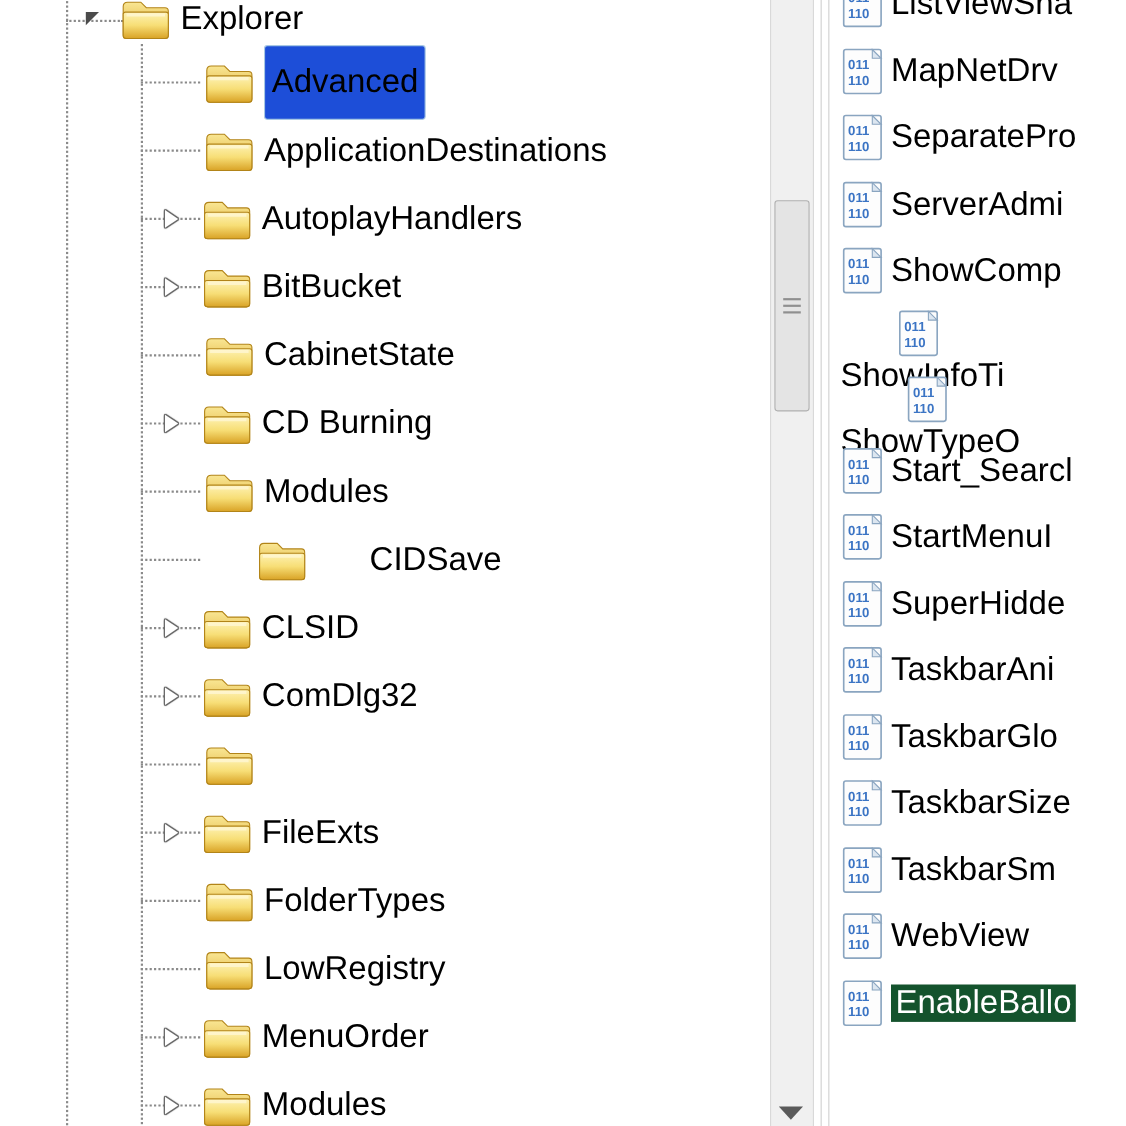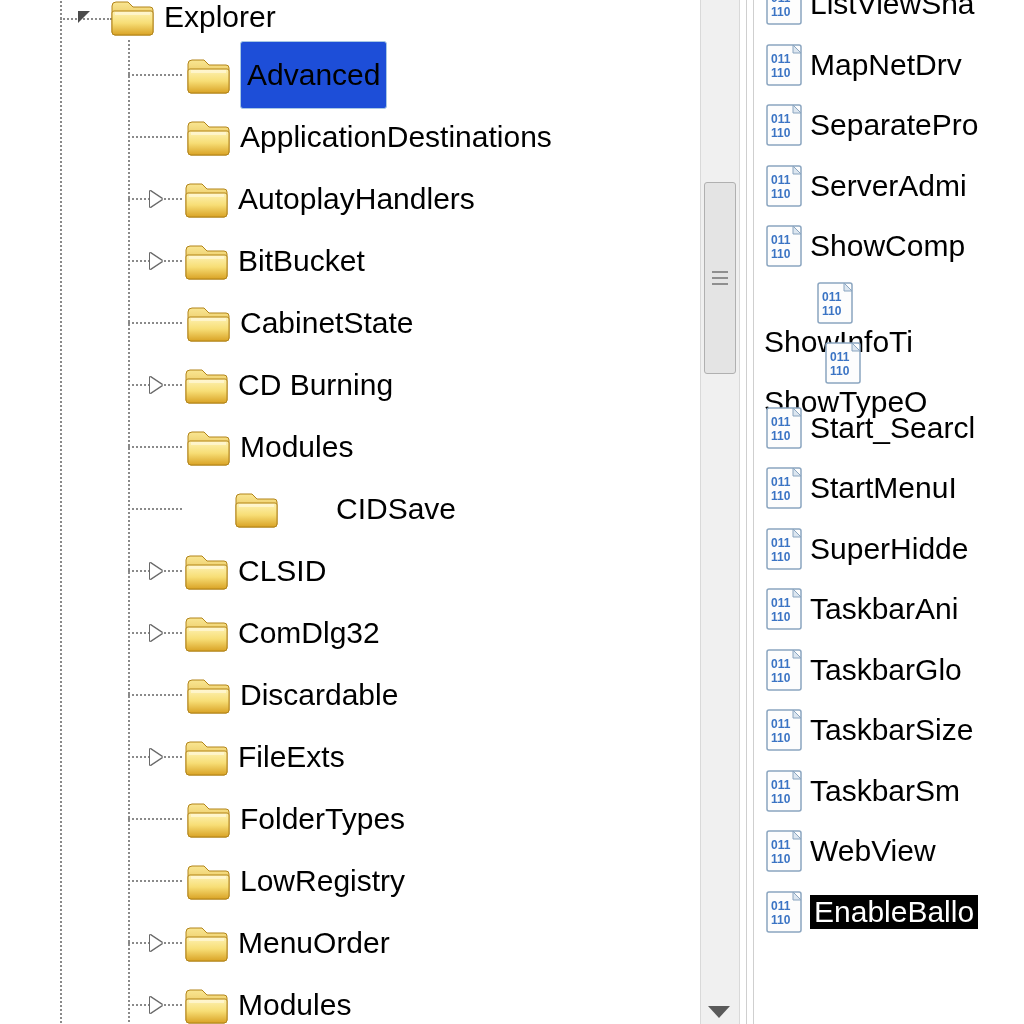--- a/index.html
+++ b/index.html
@@ -26,21 +26,21 @@
     display:flex;align-items:center;justify-content:center;flex-direction:column;gap:4px;}
   .vscroll .thumb .rib{width:16px;height:2px;background:#8f8f8f;}
   .vscroll .arrow-dn{position:absolute;left:7px;bottom:6px;width:0;height:0;border-left:11px solid transparent;border-right:11px solid transparent;border-top:12px solid #5a5a5a;}
   .divider{position:absolute;left:746px;top:0;width:6px;height:1024px;background:#ffffff;border-left:1px solid #cfcfcf;border-right:1px solid #cfcfcf;}
   
   .values-pane{position:absolute;left:756px;top:0;width:268px;height:1024px;background:#fff;}
   .val-row{position:absolute;left:8px;height:52px;display:flex;align-items:center;}
   .reg-icon{width:40px;height:44px;margin-right:6px;display:inline-block;}
   .reg-icon svg{width:40px;height:44px;}
   .val-label{white-space:nowrap;font-size:30px;}
-  .val-row.selected .val-label{background:#000000;color:#fff;padding:0 4px;text-align:right;}
+  .val-row.selected .val-label{background:#14532d;color:#fff;padding:0 4px;text-align:right;}
 </style>
 </head>
 <body>
 
 <svg width="0" height="0" style="position:absolute">
   <defs>
     <linearGradient id="fg" x1="0" y1="0" x2="0" y2="1">
       <stop offset="0" stop-color="#fef2b4"></stop>
       <stop offset="0.5" stop-color="#f7de76"></stop>
       <stop offset="1" stop-color="#d9a326"></stop>
@@ -167,21 +167,20 @@
               <use href="#folder"></use>
             </svg></span>
           <span class="node-label">ComDlg32</span>
         </div>
         <div class="th" style="left: 128px; top: 694px; width: 54px;"></div>
         <div class="node" style="left: 150px; top: 670px;">
           <span style="width: 36px; display: inline-block;"></span>
           <span class="folder-icon"><svg>
               <use href="#folder"></use>
             </svg></span>
-          <span class="node-label">Discardable</span>
         </div>
         <div class="th" style="left: 128px; top: 756px; width: 54px;"></div>
         <div class="node" style="left: 150px; top: 732px;">
           <span class="expander exp-closed"></span>
           <span style="width: 20px; display: inline-block;"></span>
           <span class="folder-icon"><svg>
               <use href="#folder"></use>
             </svg></span>
           <span class="node-label">FileExts</span>
         </div>

